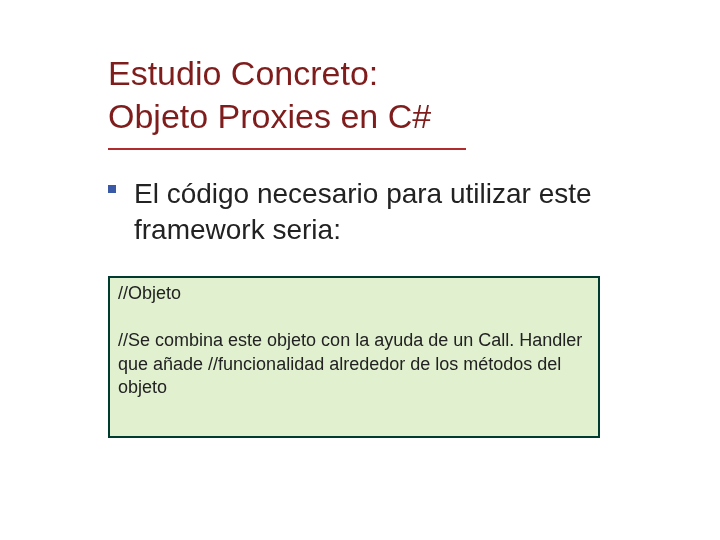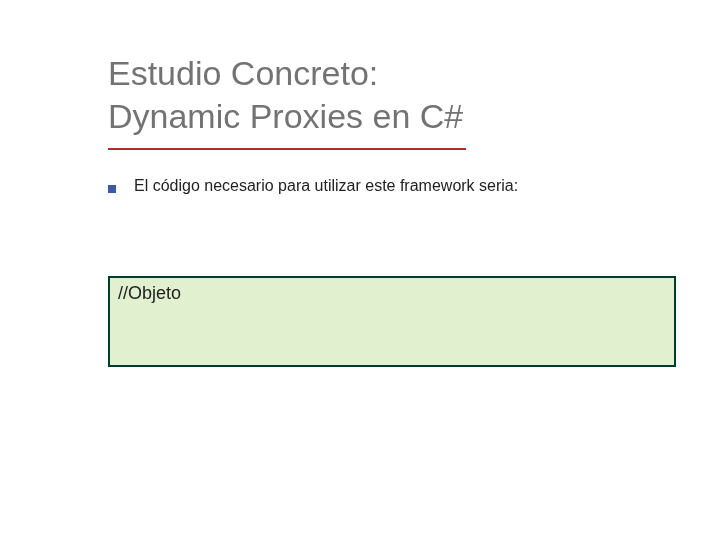--- a/index.html
+++ b/index.html
@@ -10,21 +10,21 @@
     position: relative;
     background: #ffffff;
   }
   .title {
     position: absolute;
     left: 108px;
     top: 52px;
     font-family: Verdana, Geneva, sans-serif;
     font-size: 34px;
     line-height: 1.25;
-    color: #737373;
+    color: #7f1d1d;
     font-weight: 400;
   }
   .title-underline {
     position: absolute;
     left: 108px;
     top: 148px;
     width: 358px;
     height: 2px;
     background: #b02a2e;
   }
@@ -38,56 +38,57 @@
   .bullet-marker {
     width: 8px;
     height: 8px;
     background: #3a5aa8;
     margin-top: 9px;
     margin-right: 18px;
     flex-shrink: 0;
   }
   .bullet-text {
     font-family: Verdana, Geneva, sans-serif;
-    font-size: 16px;
+    font-size: 28px;
     line-height: 1.3;
     color: #222;
     width: 510px;
   }
   .code-box {
     position: absolute;
     left: 108px;
     top: 276px;
-    width: 568px;
+    width: 492px;
     border: 2px solid #003b2f;
     background: #e1f0cf;
     padding: 4px 8px 12px 8px;
     font-family: Verdana, Geneva, sans-serif;
     font-size: 18px;
     line-height: 1.3;
     color: #222;
   }
   .code-box .line { display: block; }
   .code-box .gap { display: block; height: 24px; }
 </style>
 </head>
 <body>
 
 <div class="slide">
 
   <div class="title">
     <span>Estudio Concreto:</span><br>
-    <span>Dynamic Proxies en C#</span>
+    <span>Objeto Proxies en C#</span>
   </div>
   <div class="title-underline"></div>
 
   <div class="bullet-row">
     <div class="bullet-marker"></div>
     <div class="bullet-text">El código necesario para utilizar este framework seria:</div>
   </div>
 
   <div class="code-box">
     <span class="line">//Objeto</span>
     <span class="gap"></span>
+    <span class="line">//Se combina este objeto con la ayuda de un Call. Handler que añade //funcionalidad alrededor de los métodos del objeto</span>
     <span class="gap"></span>
   </div>
 
 </div>
 
 </body></html>

